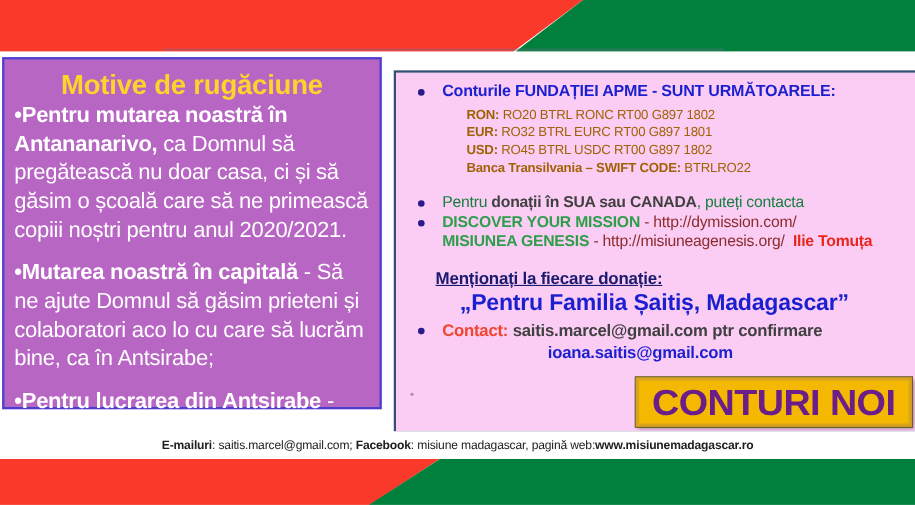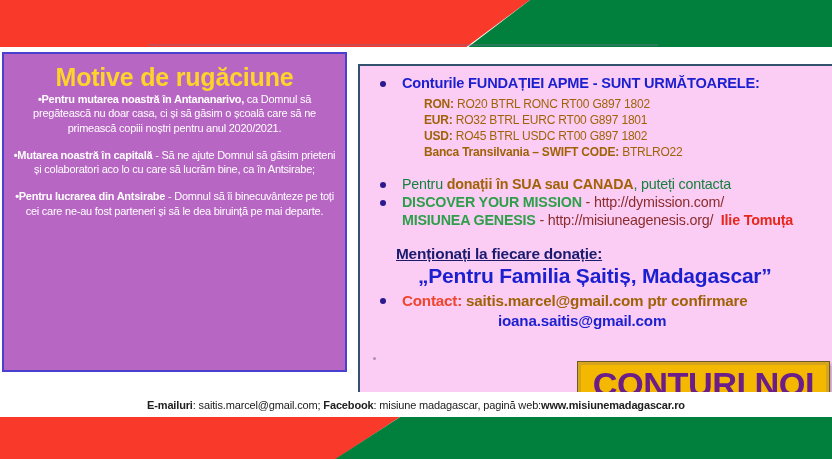--- a/index.html
+++ b/index.html
@@ -74,25 +74,24 @@
     color: #ffd42a;
     font-size: 25px;
     font-weight: bold;
     text-align: center;
     line-height: 1.12;
     letter-spacing: -0.2px;
     margin: 3px 0 1px 0;
   }
   .lp-para {
     color: #ffffff;
-    font-size: 11px;
+    font-size: 20px;
     line-height: 1.30;
     margin: 0 0 13px 0;
     letter-spacing: -0.25px;
-    text-align: center;
   }
   .lp-para.first { margin-top: 0; }
   .lp-b { font-weight: bold; }
 
   
   #right-panel {
     position: absolute;
     left: 358px;
     top: 64px;
     width: 548px;
@@ -133,21 +132,21 @@
     letter-spacing: -0.2px;
   }
   .accounts .lbl { font-weight: bold; }
   .rp-line {
     font-size: 14.3px;
     line-height: 1.28;
     letter-spacing: -0.2px;
     color: #111111;
   }
   .c-blue   { color: #15803d; }
-  .c-blue-b { color: #a16207; font-weight: bold; }
+  .c-blue-b { color: #404040; font-weight: bold; }
   .c-green  { color: #2e9e4a; font-weight: bold; }
   .c-url    { color: #8c2b2b; }
   .c-red-b  { color: #e8261c; font-weight: bold; }
   .c-orange-b { color: #f0452d; font-weight: bold; }
 
   #mention-block {
     margin-top: 16px;
     padding-left: 28px;
   }
   #mention-title {
@@ -186,21 +185,21 @@
     height: 3px;
     background: #9a7f9a;
     border-radius: 50%;
     opacity: .8;
   }
 
   
   #conturi-noi {
     position: absolute;
     left: 578px;
-    top: 362px;
+    top: 343px;
     width: 251px;
     height: 45px;
     background: #f5b800;
     border: 3px solid #d6a41f;
     outline: 1px solid #6d5d22;
     box-sizing: border-box;
     display: flex;
     align-items: center;
     justify-content: center;
     box-shadow: 2px 2px 3px rgba(0,0,0,.35);

